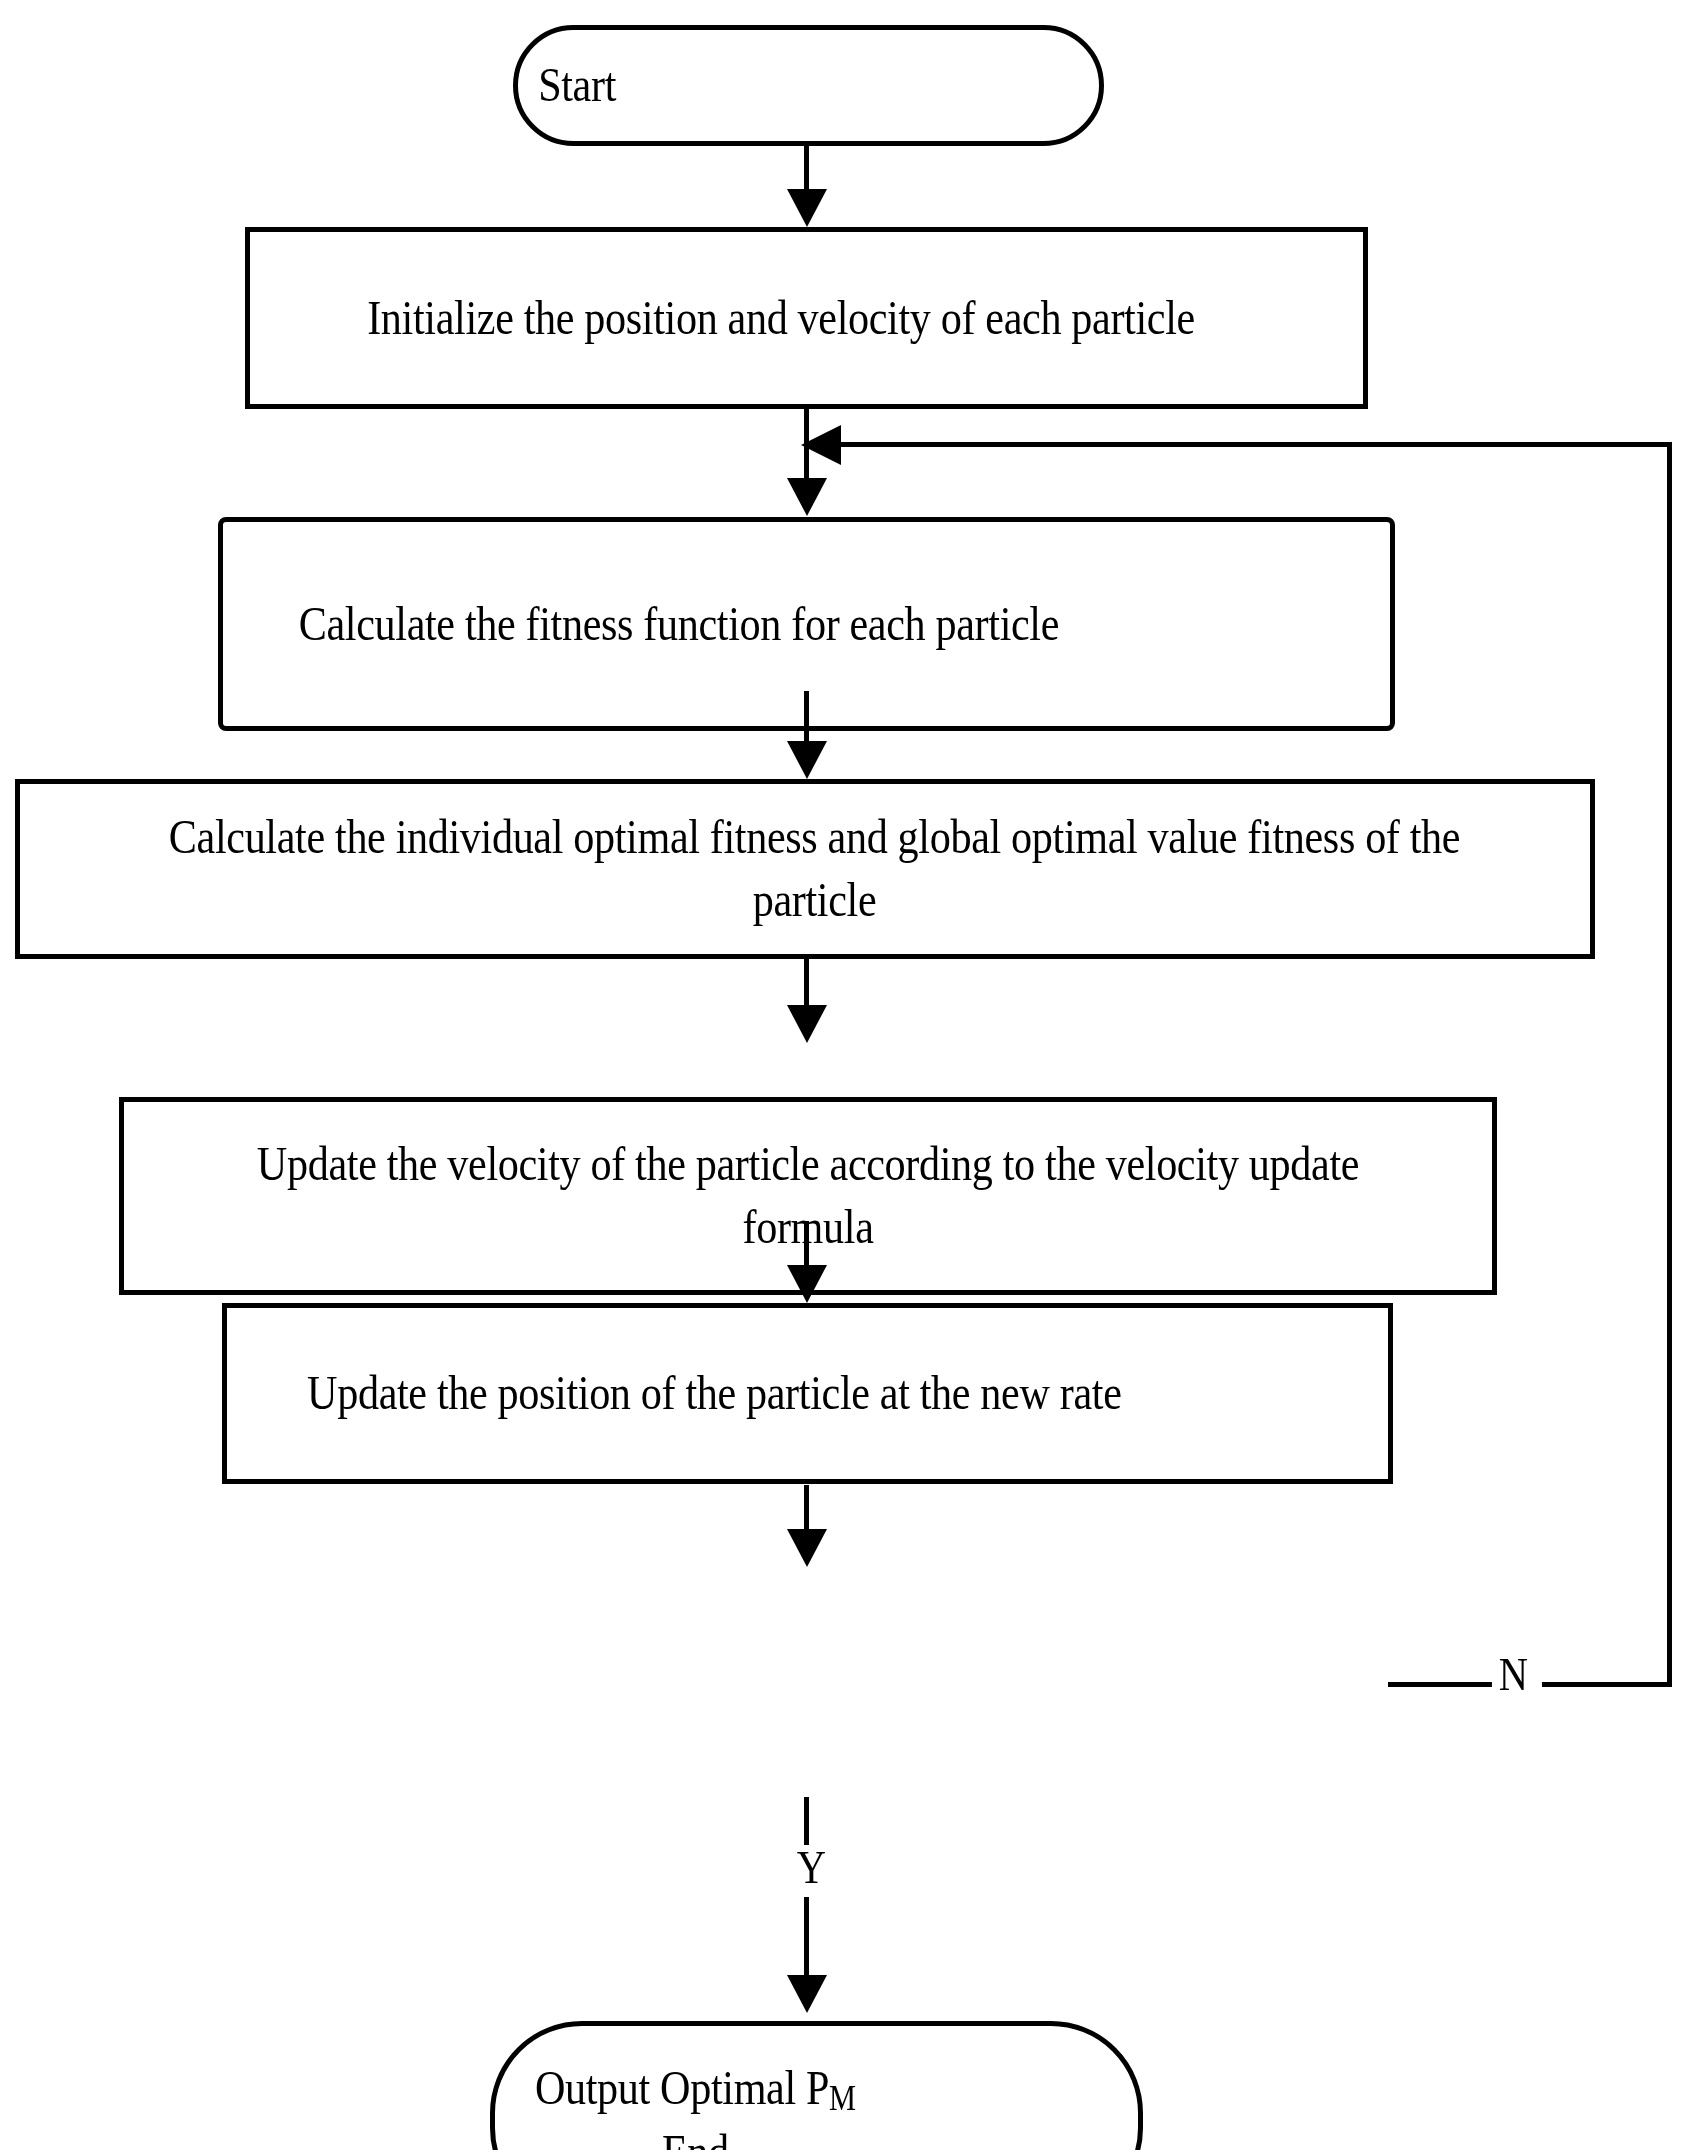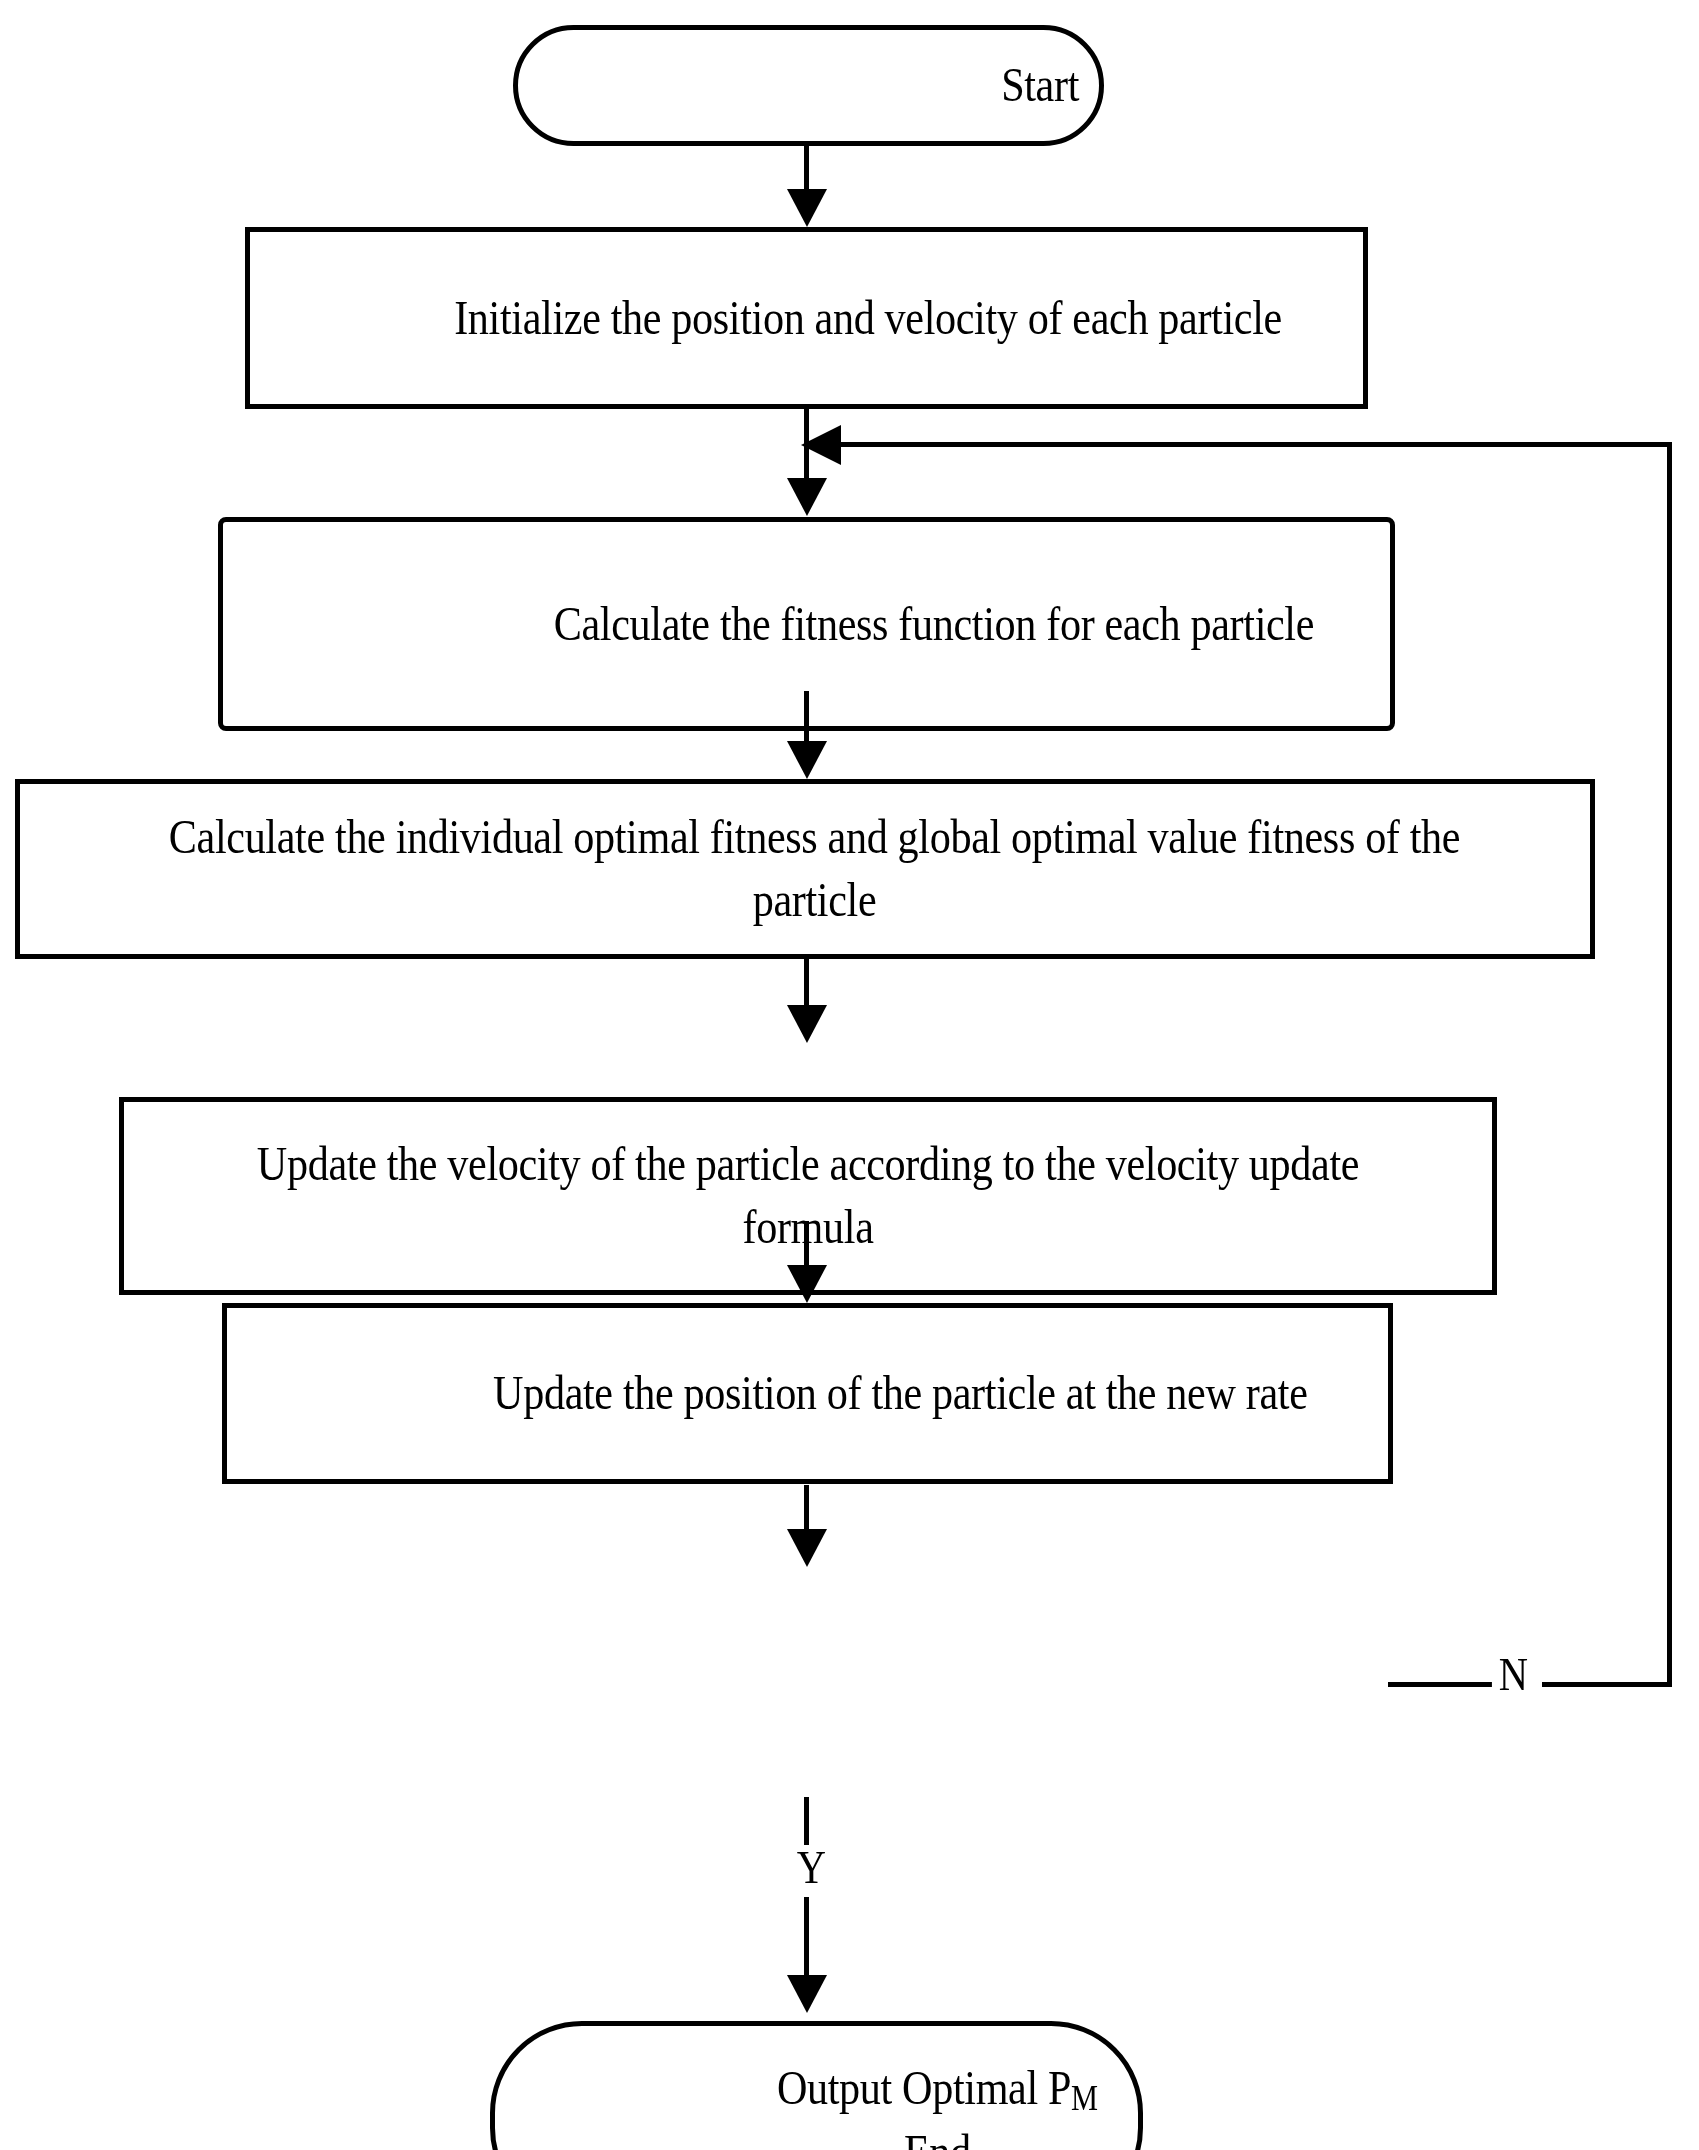--- a/index.html
+++ b/index.html
@@ -2,21 +2,21 @@
 <html style="font-size:12.2px"><head>
 <meta charset="utf-8">
 <style>
   html,body{margin:0;padding:0;background:#fff;}
   body{width:1700px;height:2151px;overflow:hidden;
        font-family:"Liberation Serif","DejaVu Serif",serif;color:#000;}
   #canvas{position:relative;width:1700px;height:2151px;background:#fff;}
 
   
   .node{position:absolute;box-sizing:border-box;display:flex;
-        align-items:center;justify-content:flex-end;text-align:center;
+        align-items:center;justify-content:flex-start;text-align:center;
         background:#fff;}
   .proc{border:5.4px solid #000;}
   .term{border:5.4px solid #000;border-radius:92px;}
 
   .label{display:block;line-height:1.28;padding:0 13.8px;
          font-size:49px;letter-spacing:-0.4px;
          transform:scaleX(0.86);transform-origin:center;}
   .label sub{font-size:0.72em;vertical-align:-0.18em;}
 
   

